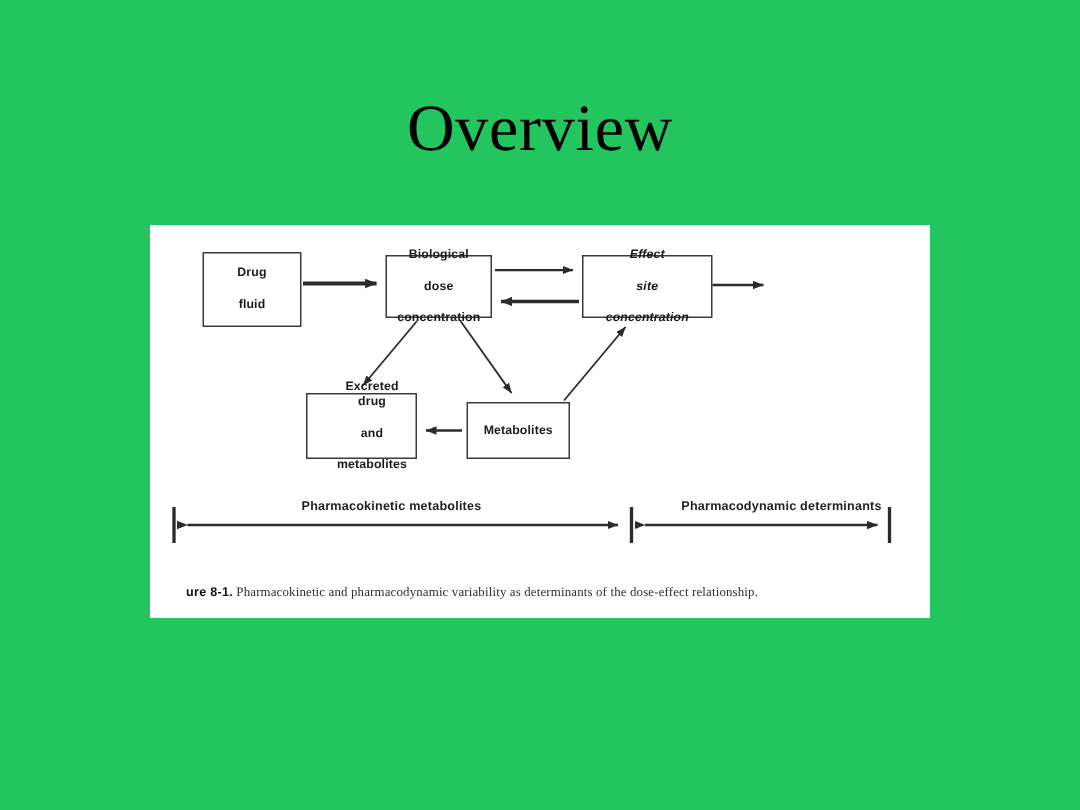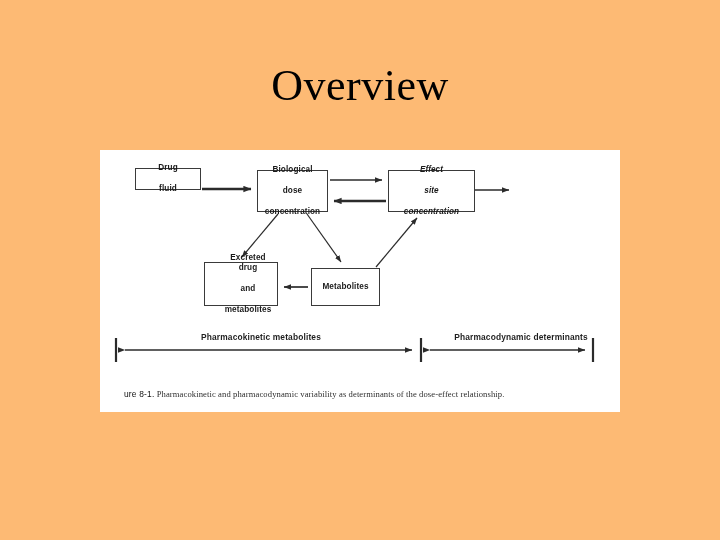--- a/index.html
+++ b/index.html
@@ -13,21 +13,21 @@
     position: relative;
     overflow: hidden;
     font-family: "Liberation Sans", sans-serif;
   }
 
   #slide {
     position: absolute;
     left: 0; top: 0;
     width: 720px;
     height: 540px;
-    background: #fdba74;
+    background: #22c55e;
   }
 
   
   #slide-title {
     position: absolute;
     left: 0;
     top: 64px;
     width: 720px;
     text-align: center;
     font-family: "Liberation Serif", "DejaVu Serif", serif;
@@ -68,21 +68,21 @@
     line-height: 1.28;
     text-align: center;
     display: flex;
     align-items: center;
     justify-content: center;
     letter-spacing: 0.1px;
     padding: 1px 2px;
   }
   .node span { display: block; width: 100%; }
 
-  #node-drug-dose        { left: 35px;  top: 18px;  width: 66px; height: 22px; }
+  #node-drug-dose        { left: 35px;  top: 18px;  width: 66px; height: 50px; }
   #node-biological-fluid { left: 157px; top: 20px;  width: 71px; height: 42px; }
   #node-effect-site      { left: 288px; top: 20px;  width: 87px; height: 42px; font-style: italic; }
   #node-pharm-effects    { left: 415px; top: 20px;  width: 77px; height: 41px; }
   #node-excreted         { left: 104px; top: 112px; width: 74px; height: 44px; padding-left: 16px; }
   #node-metabolites      { left: 211px; top: 118px; width: 69px; height: 38px; }
 
   
   .var-label {
     position: absolute;
     font-family: "Liberation Sans", sans-serif;
@@ -103,21 +103,21 @@
     top: 389px;
     width: 500px;
     font-family: "Liberation Serif", "DejaVu Serif", serif;
     font-size: 8.6px;
     line-height: 1.25;
     color: #2e2e2e;
     white-space: nowrap;
   }
   #caption-number {
     font-family: "Liberation Sans", sans-serif;
-    font-weight: 400;
+    font-weight: 700;
     font-size: 8.4px;
     color: #111111;
     letter-spacing: 0.2px;
     padding-left: 16px;
   }
   #caption-text {
     letter-spacing: 0.1px;
   }
 </style>
 </head>

